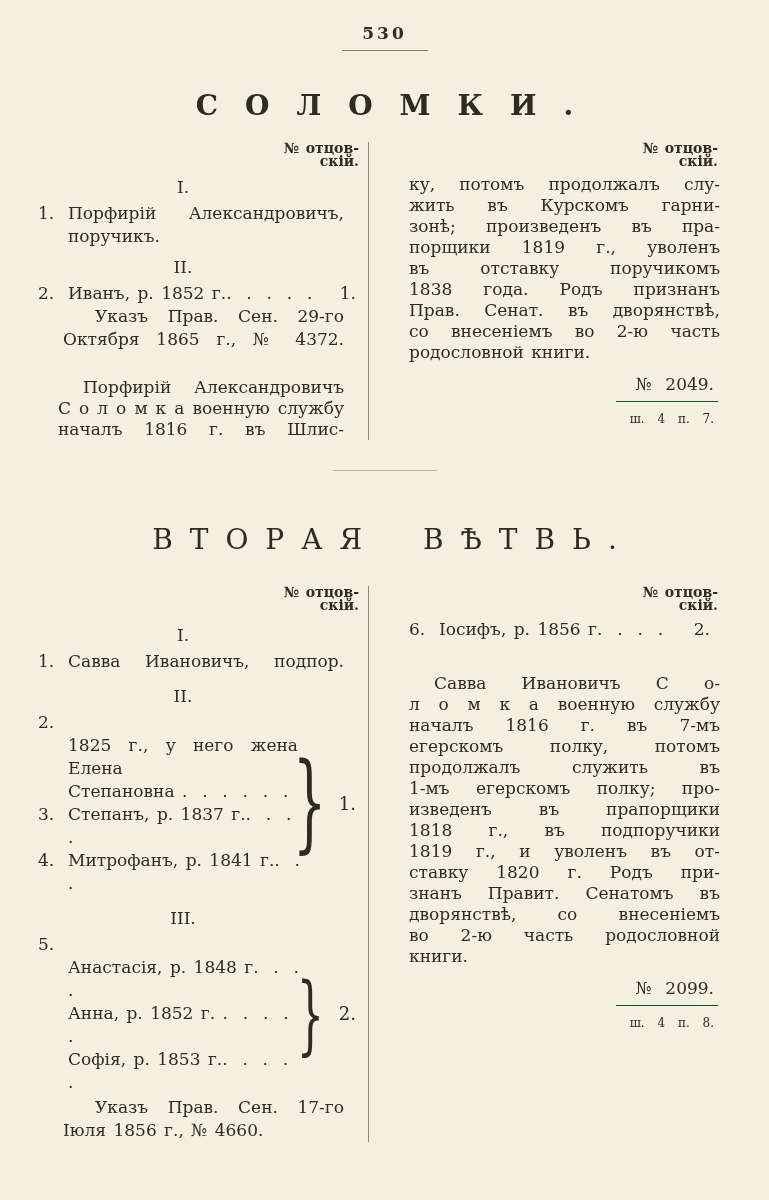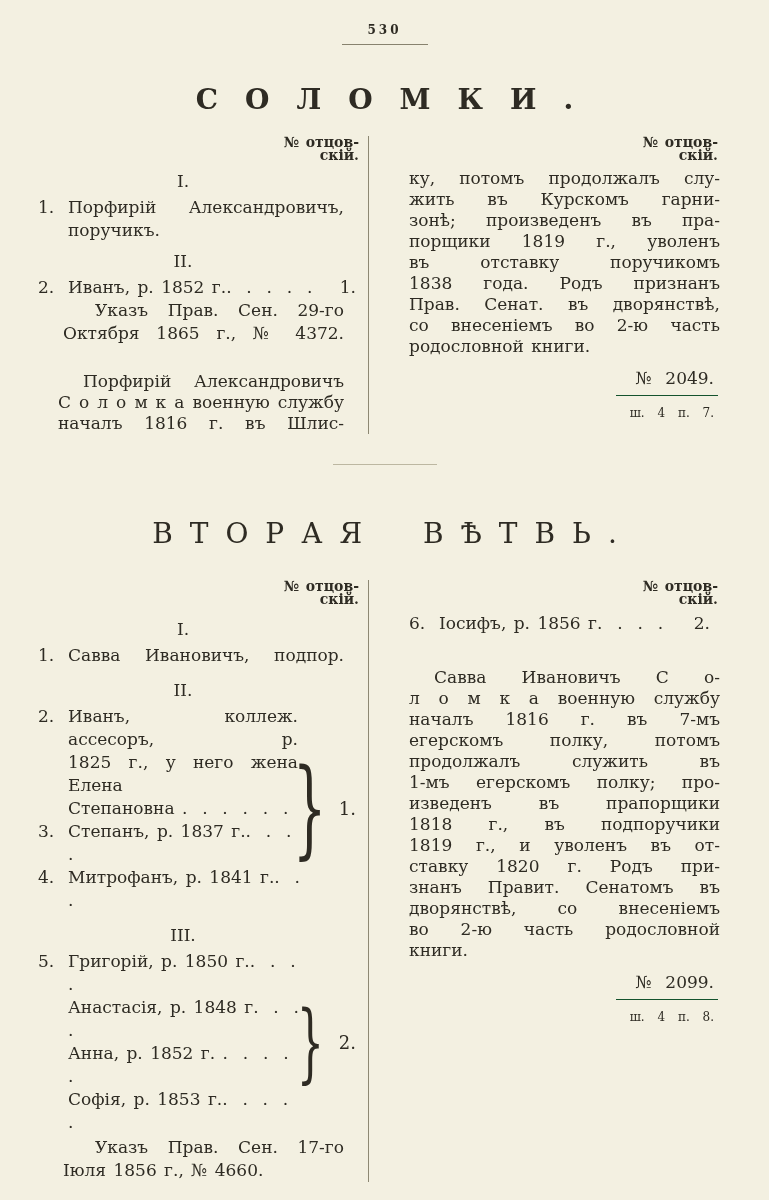--- a/index.html
+++ b/index.html
@@ -1,21 +1,21 @@
 <!DOCTYPE html>
 <html><head>
 <meta charset="utf-8">
 <style>
   html,body{margin:0;padding:0;background:#f3f0e1;}
   .page{
     width:769px;height:1200px;background:#f3f0e1;color:#2e2b23;
     font-family:"DejaVu Serif","Liberation Serif",serif;
     position:relative;overflow:hidden;
   }
-  .pgnum{padding-top:23px;text-align:center;font-size:12px;font-weight:bold;letter-spacing:3px;}
+  .pgnum{padding-top:23px;text-align:center;font-size:17px;font-weight:bold;letter-spacing:3px;}
   .pgrule{width:86px;height:1px;background:#87826e;margin:7px auto 0;}
   .family-title{margin:38px 0 20px;text-align:center;font-size:28px;font-weight:bold;
     letter-spacing:27px;text-indent:27px;}
   .branch{margin:8px 0 30px;text-align:center;font-size:28px;font-weight:normal;
     letter-spacing:17px;text-indent:17px;word-spacing:18px;}
   .divider{width:104px;height:1px;background:#bcb7a1;margin:30px auto 52px;}
 
   .cols{display:grid;grid-template-columns:331px 1fr;margin:0 49px 0 38px;
     font-size:17px;line-height:23px;word-spacing:2px;}
   .col-l{border-right:1px solid #8d8873;}
@@ -133,21 +133,20 @@
       <div class="gl j">
         <span class="lnum">1.</span>
           <span class="ltext">Савва Ивановичъ, подпор.</span>
       </div>
       <div class="roman">II.</div>
 
       <div class="group">
         <div class="glines">
           <div class="gl j">
             <span class="lnum">2.</span>
-              <span class="ltext">Иванъ, коллеж. ассесоръ, р.</span>
           </div>
           <div class="gl j">
             <span class="lnum"></span>
               <span class="ltext">1825 г., у него жена Елена</span>
           </div>
           <div class="gl">
             <span class="lnum"></span>
               <span class="ltext">Степановна .  .  .  .  .  .</span>
           </div>
           <div class="gl">
@@ -164,21 +163,20 @@
           </div>
         <div class="gref">1.</div>
       </div>
 
       <div class="roman">III.</div>
 
       <div class="group">
         <div class="glines">
           <div class="gl">
             <span class="lnum">5.</span>
-              <span class="ltext">Григорій, р. 1850 г..  .  .  .</span>
           </div>
           <div class="gl">
             <span class="lnum"></span>
               <span class="ltext">Анастасія, р. 1848 г.  .  .  .</span>
           </div>
           <div class="gl">
             <span class="lnum"></span>
               <span class="ltext">Анна, р. 1852 г. .  .  .  .  .</span>
           </div>
           <div class="gl">

